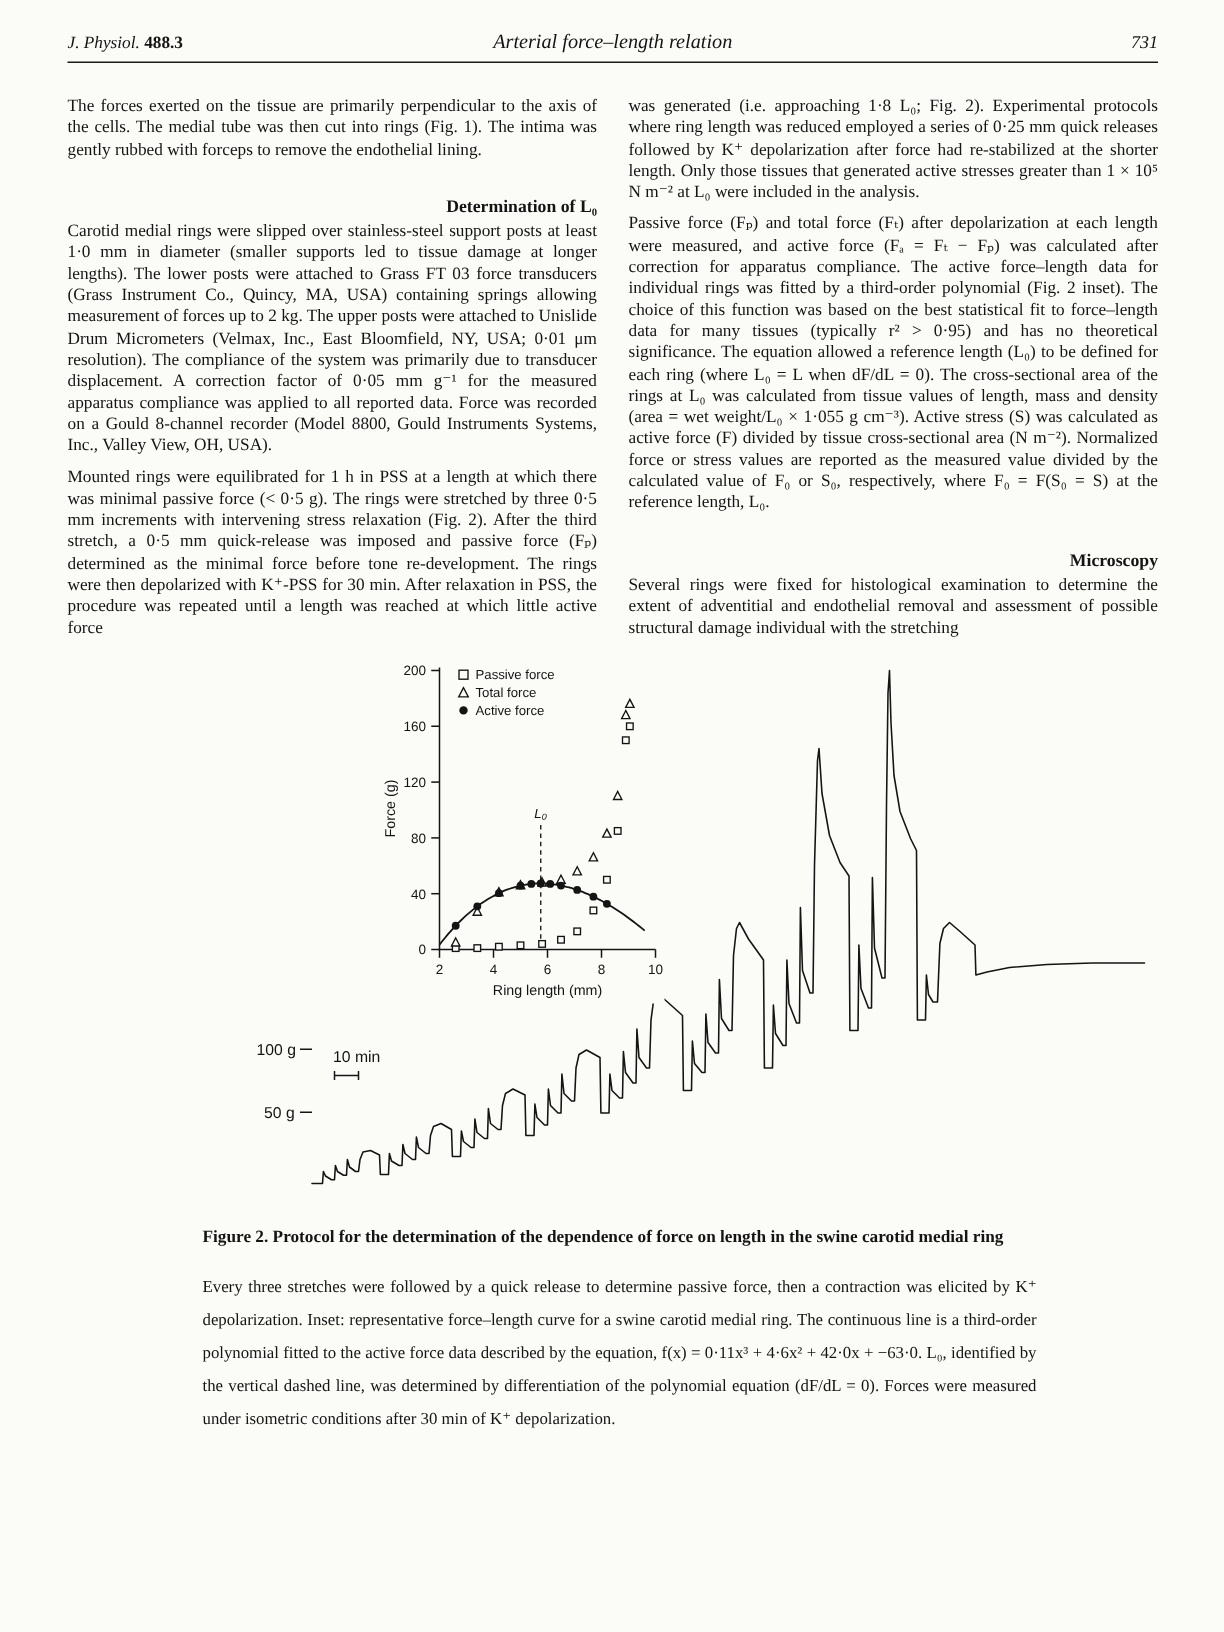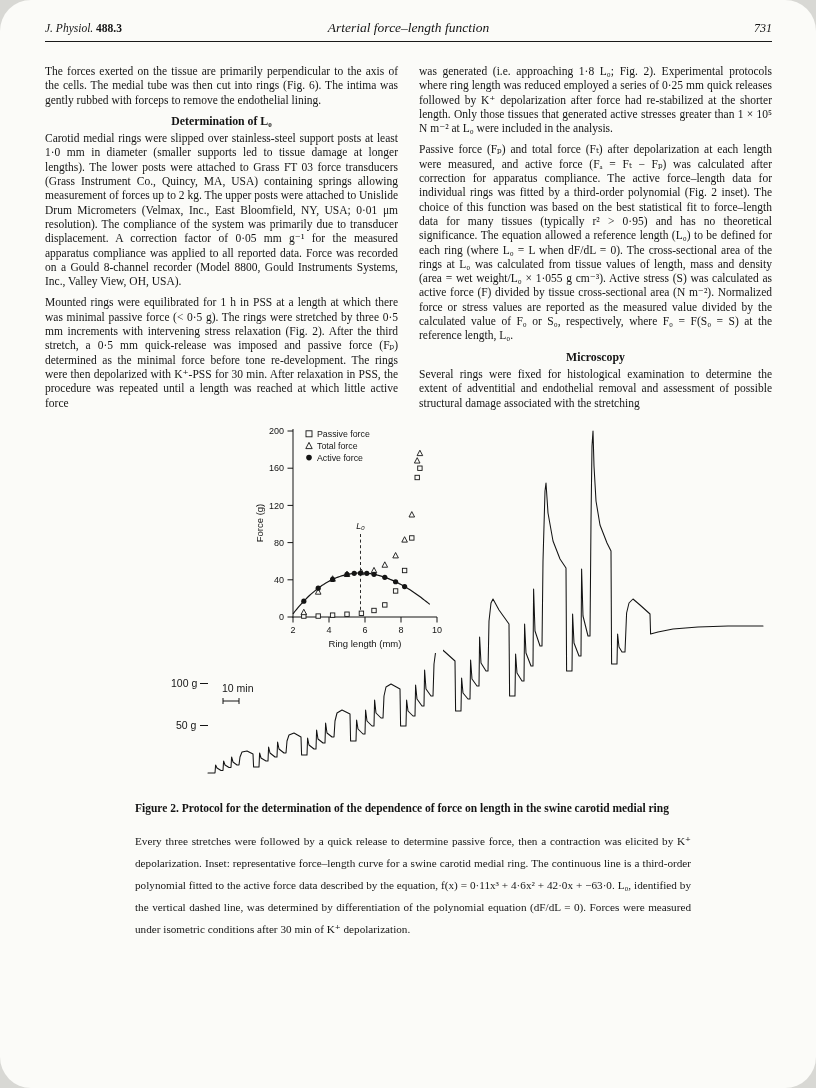--- a/index.html
+++ b/index.html
@@ -6,66 +6,65 @@
   .page{
     position:relative;
     width:816px;height:1088px;
     margin:0 auto;
     background:#fbfbf8;
     box-sizing:border-box;
     padding:20px 44px 10px 45px;
     font-family:"Liberation Serif","DejaVu Serif",serif;
     color:#141414;
     overflow:hidden;
-    border-radius:31px;
   }
   header.page-head{
     display:flex;align-items:baseline;
     border-bottom:1.4px solid #1a1a1a;
     padding-bottom:5px;
   }
   .hdr-left{width:170px;font-size:11.5px;white-space:nowrap;}
   .hdr-left em{font-style:italic;}
   .hdr-left b{font-style:normal;font-weight:bold;}
   .hdr-center{flex:1;text-align:center;font-style:italic;font-size:13.5px;}
   .hdr-right{width:170px;text-align:right;font-size:12px;font-style:italic;}
   .columns{display:flex;gap:21px;margin-top:22px;}
   .col{width:353px;font-size:11.5px;line-height:14.3px;text-align:justify;}
   .col p{margin:0 0 7px 0;}
-  .col h3{font-size:11.8px;font-weight:bold;margin:7px 0 3px 0;text-align:center;}
+  .col h3{font-size:11.8px;font-weight:bold;margin:23px 0 3px 0;text-align:right;}
   figure.fig{margin:4px 0 0 0;padding:0;}
   .fig-svg-wrap{margin-left:118px;}
   svg text{font-family:"Liberation Sans","DejaVu Sans",sans-serif;fill:#141414;}
   figcaption{display:block;margin:6px 0 0 90px;width:556px;}
   .cap-title{font-weight:bold;font-size:11.5px;line-height:14.6px;margin:8px 0 15px 0;text-align:left;}
   .cap-body{font-size:11.2px;line-height:22px;margin:0;text-align:justify;}
 </style>
 </head>
 <body>
 
 <div class="page">
 
   <header class="page-head">
     <span class="hdr-left"><em>J. Physiol. </em><b>488.3</b></span>
-    <span class="hdr-center">Arterial force–length function</span>
+    <span class="hdr-center">Arterial force–length relation</span>
     <span class="hdr-right">731</span>
   </header>
 
   <div class="columns">
     <div class="col">
-      <p>The forces exerted on the tissue are primarily perpendicular to the axis of the cells. The medial tube was then cut into rings (Fig. 6). The intima was gently rubbed with forceps to remove the endothelial lining.</p>
+      <p>The forces exerted on the tissue are primarily perpendicular to the axis of the cells. The medial tube was then cut into rings (Fig. 1). The intima was gently rubbed with forceps to remove the endothelial lining.</p>
       <h3>Determination of L₀</h3>
       <p>Carotid medial rings were slipped over stainless-steel support posts at least 1·0 mm in diameter (smaller supports led to tissue damage at longer lengths). The lower posts were attached to Grass FT 03 force transducers (Grass Instrument Co., Quincy, MA, USA) containing springs allowing measurement of forces up to 2 kg. The upper posts were attached to Unislide Drum Micrometers (Velmax, Inc., East Bloomfield, NY, USA; 0·01 μm resolution). The compliance of the system was primarily due to transducer displacement. A correction factor of 0·05 mm g⁻¹ for the measured apparatus compliance was applied to all reported data. Force was recorded on a Gould 8-channel recorder (Model 8800, Gould Instruments Systems, Inc., Valley View, OH, USA).</p>
       <p>Mounted rings were equilibrated for 1 h in PSS at a length at which there was minimal passive force (&lt; 0·5 g). The rings were stretched by three 0·5 mm increments with intervening stress relaxation (Fig. 2). After the third stretch, a 0·5 mm quick-release was imposed and passive force (Fₚ) determined as the minimal force before tone re-development. The rings were then depolarized with K⁺-PSS for 30 min. After relaxation in PSS, the procedure was repeated until a length was reached at which little active force</p>
     </div>
     <div class="col">
       <p>was generated (i.e. approaching 1·8 L₀; Fig. 2). Experimental protocols where ring length was reduced employed a series of 0·25 mm quick releases followed by K⁺ depolarization after force had re-stabilized at the shorter length. Only those tissues that generated active stresses greater than 1 × 10⁵ N m⁻² at L₀ were included in the analysis.</p>
       <p>Passive force (Fₚ) and total force (Fₜ) after depolarization at each length were measured, and active force (Fₐ = Fₜ − Fₚ) was calculated after correction for apparatus compliance. The active force–length data for individual rings was fitted by a third-order polynomial (Fig. 2 inset). The choice of this function was based on the best statistical fit to force–length data for many tissues (typically r² &gt; 0·95) and has no theoretical significance. The equation allowed a reference length (L₀) to be defined for each ring (where L₀ = L when dF/dL = 0). The cross-sectional area of the rings at L₀ was calculated from tissue values of length, mass and density (area = wet weight/L₀ × 1·055 g cm⁻³). Active stress (S) was calculated as active force (F) divided by tissue cross-sectional area (N m⁻²). Normalized force or stress values are reported as the measured value divided by the calculated value of F₀ or S₀, respectively, where F₀ = F(S₀ = S) at the reference length, L₀.</p>
       <h3>Microscopy</h3>
-      <p>Several rings were fixed for histological examination to determine the extent of adventitial and endothelial removal and assessment of possible structural damage associated with the stretching</p>
+      <p>Several rings were fixed for histological examination to determine the extent of adventitial and endothelial removal and assessment of possible structural damage individual with the stretching</p>
     </div>
   </div>
 
   <figure class="fig">
     <div class="fig-svg-wrap">
       <svg id="fig-svg" width="628" height="368" viewBox="0 0 628 368">
           <g>
             <polyline points="45,352 52,352 52.6,344 54,347 58,349.5 60,349.5 60.6,340 62,344 66,346.5 68,346.5 68.6,336 70,341 74,344 76,344 77,336 79,331 84,330 90,333 90.6,346 96,346 96.6,332 98,337 103,340 105,340 105.6,326 107,332 112,336 114,336 114.6,321 116,328 121,332 123,332 124,320 126,314 131,312 138,316 138.6,334 144,334 144.6,317 146,324 151,328 153,328 153.6,309 155,318 160,322 162,322 162.6,302 164,312 169,316 171,316 172,300 174,292 179,289 187,293 187.6,320 193,320 193.6,299 195,308 200,313 202,313 202.6,289 204,300 209,305 211,305 211.6,279 213,292 218,297 220,297 221,275 223,266 228,263 237,268 237.6,305 243,305 243.6,279 245,290 250,295 252,295 252.6,264 254,278 259,285 261,285 261.6,249 263,268 268,275 270,275 271,243 273,228 275,225 282,231 292,240 292.6,290 298,290 298.6,257 300,272 305,278 307,278 307.6,239 309,258 314,265 316,265 316.6,216 318,242 323,250 325,250 326,200 328,182 330,178 336,189 346,203 346.6,275 352,275 352.6,233 354,252 359,260 361,260 361.6,203 363,232 368,245 370,245 370.6,168 372,210 377,225 379,225 380,140 382,70 383,62 385,92 390,120 397,138 403,147 403.6,250 409,250 409.6,193 411,222 416,235 418,235 418.6,148 420,195 425,215 427,215 428,100 429,25 430,10 431,45 433,80 437,104 444,122 448,130 448.6,243 454,243 454.6,213 456,226 459,231 462,231 463.6,192 466,182 470,178 477,184 487,193 487.6,213 495,211 510,208 535,206 565,205 600,205" stroke="#141414" stroke-width="1.05" fill="none" stroke-linejoin="round" stroke-linecap="round"></polyline>
           </g>
           <g>

